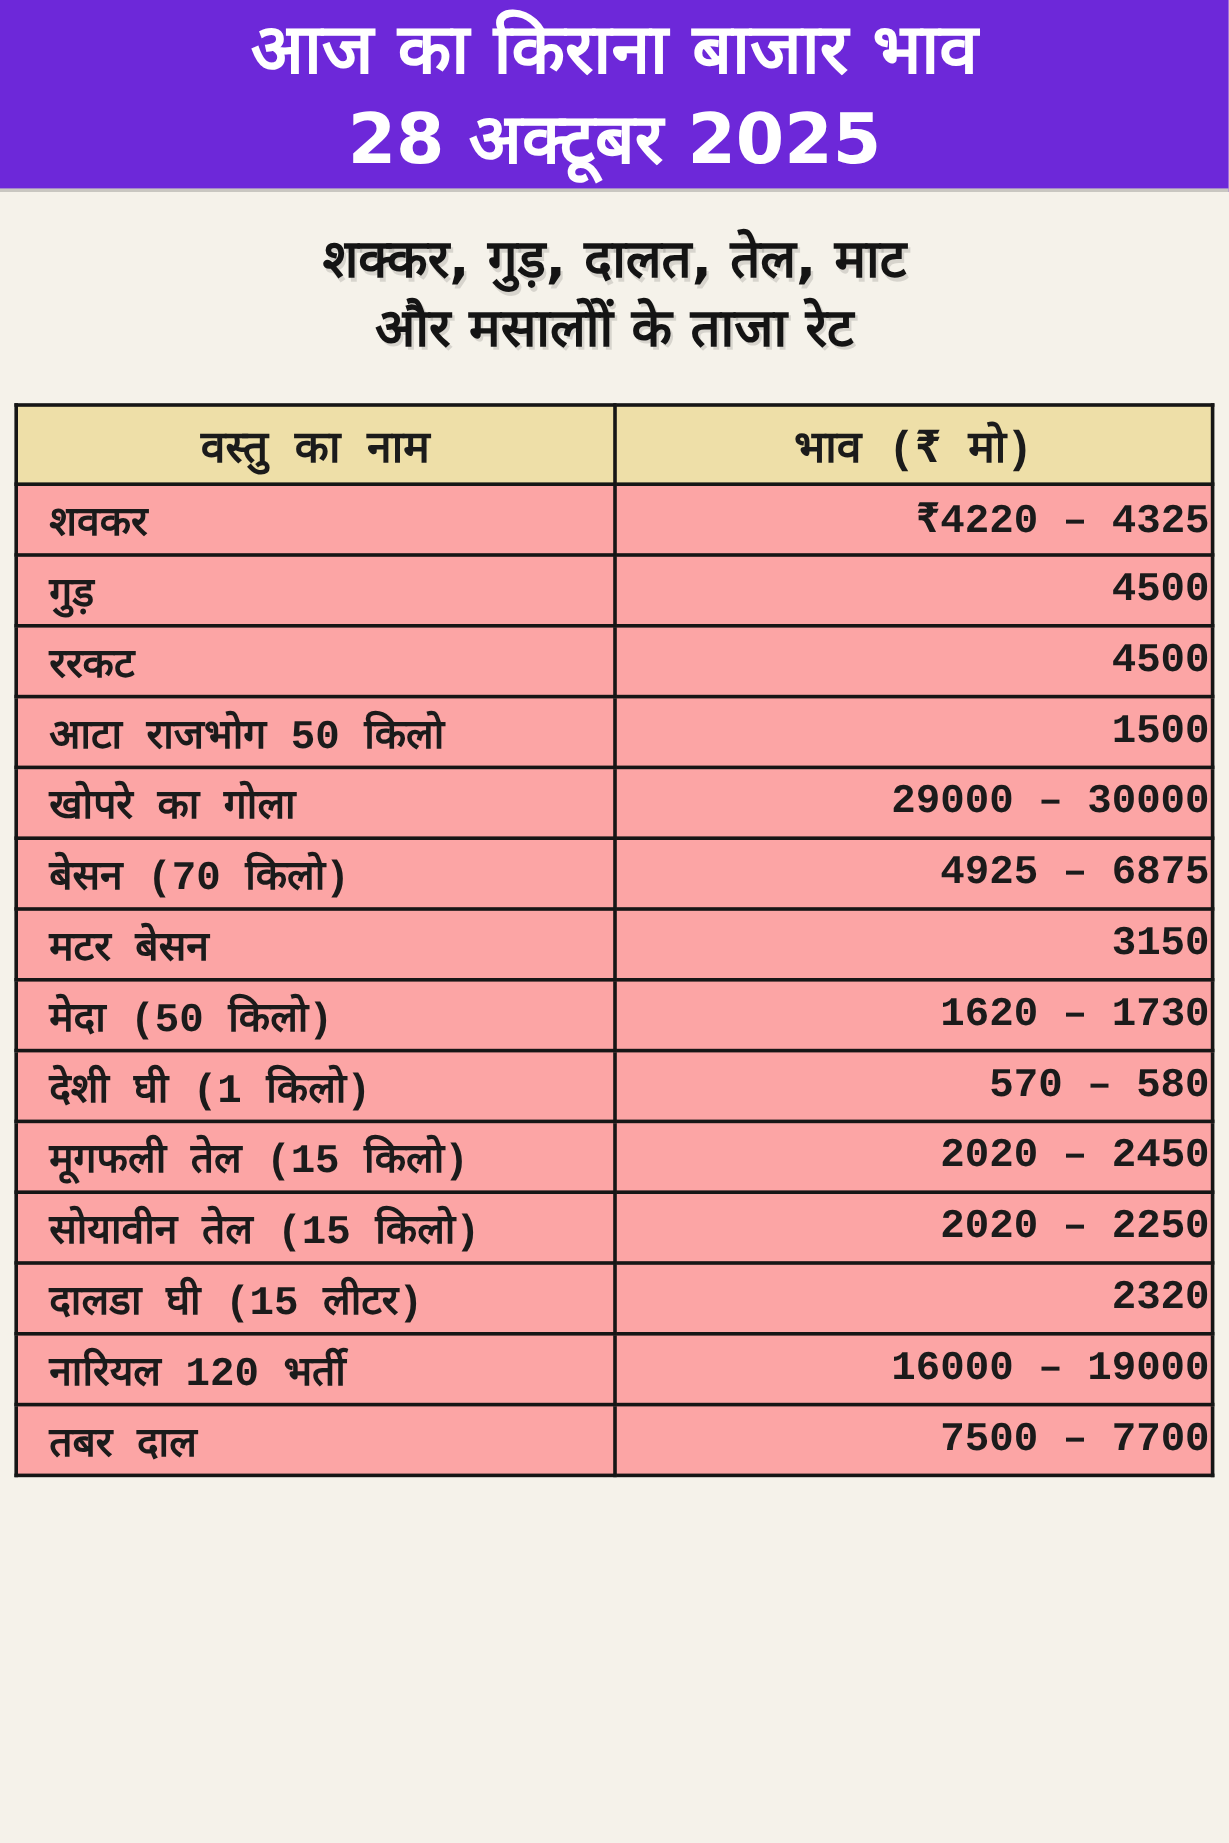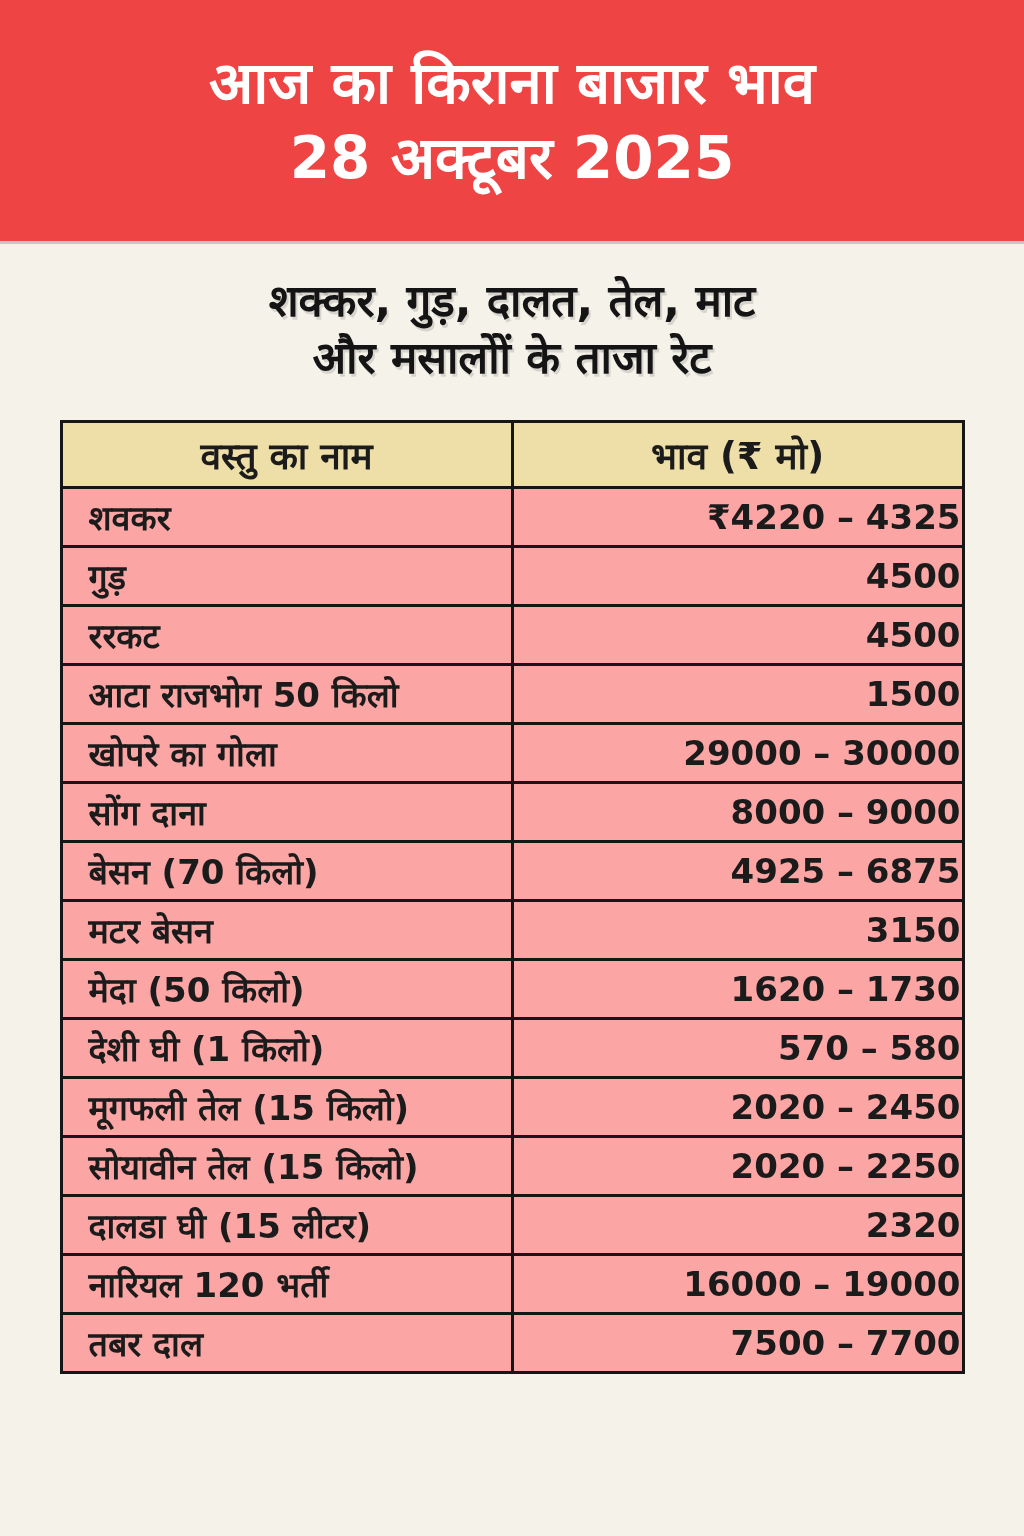--- a/index.html
+++ b/index.html
@@ -14,22 +14,22 @@
     font-family: "DejaVu Sans", "Liberation Sans", sans-serif;
   }
   .page {
     width: 1024px;
     height: 1536px;
     position: relative;
     overflow: hidden;
   }
   
   .banner {
-    background: #ef4444;
-    height: 244px;
+    background: #6d28d9;
+    height: 160px;
     width: 100%;
     display: flex;
     flex-direction: column;
     justify-content: center;
     align-items: center;
     gap: 6px;
     border-bottom: 3px solid #c9c7c1;
     box-sizing: border-box;
   }
   .banner .line {
@@ -49,24 +49,25 @@
     font-weight: 800;
   }
   .subtitle .line {
     font-size: 44px;
     line-height: 1.3;
     white-space: nowrap;
     text-shadow: 2px 3px 0 rgba(0,0,0,0.12);
   }
   
   .price-table {
-    width: 905px;
+    width: 1000px;
     margin: 34px auto 0 auto;
     border-collapse: collapse;
     table-layout: fixed;
+    font-family: Liberation Mono, monospace;
   }
   .price-table th,
   .price-table td {
     border: 3px solid #161616;
     box-sizing: border-box;
     font-weight: 700;
     color: #1b1b1b;
     vertical-align: middle;
   }
   .price-table th {
@@ -133,24 +134,20 @@
       <td class="item-cell">आटा राजभोग 50 किलो</td>
       <td class="price-cell">1500</td>
     </tr>
 
 
     <tr>
       <td class="item-cell">खोपरे का गोला</td>
       <td class="price-cell">29000 – 30000</td>
     </tr>
 
-    <tr>
-      <td class="item-cell">सोंग दाना</td>
-      <td class="price-cell">8000 – 9000</td>
-    </tr>
 
     <tr>
       <td class="item-cell">बेसन (70 किलो)</td>
       <td class="price-cell">4925 – 6875</td>
     </tr>
 
     <tr>
       <td class="item-cell">मटर बेसन</td>
       <td class="price-cell">3150</td>
     </tr>

